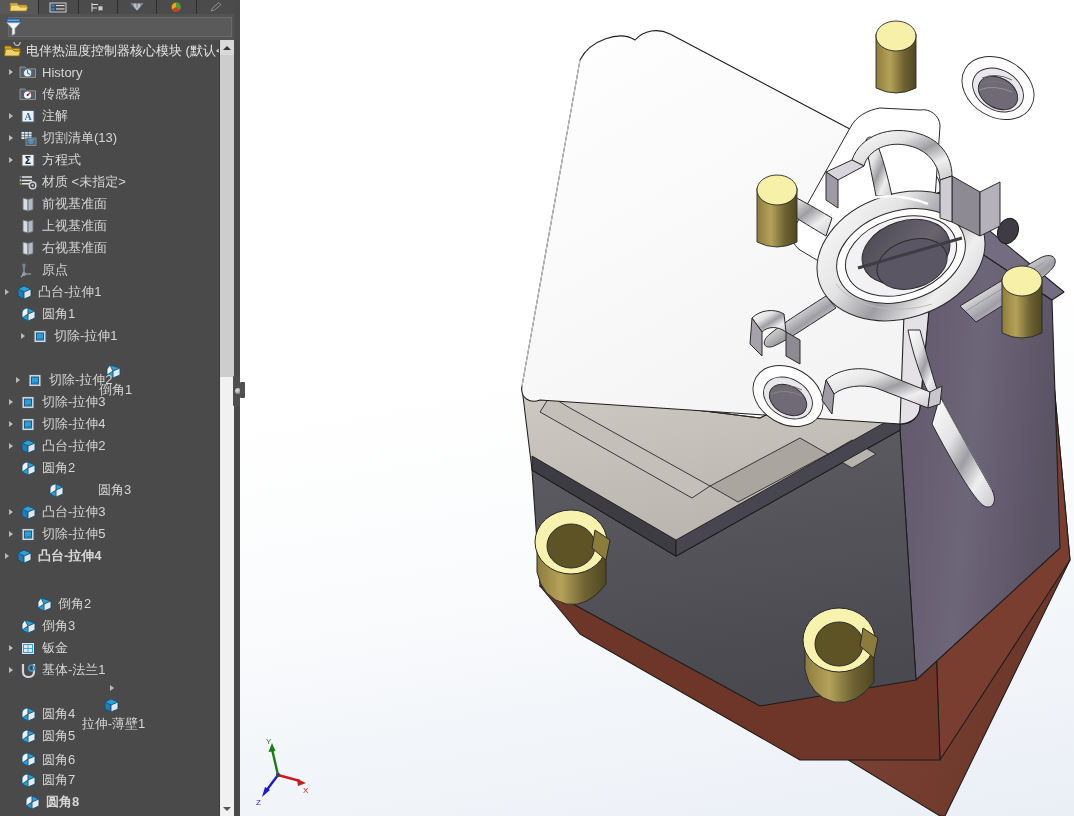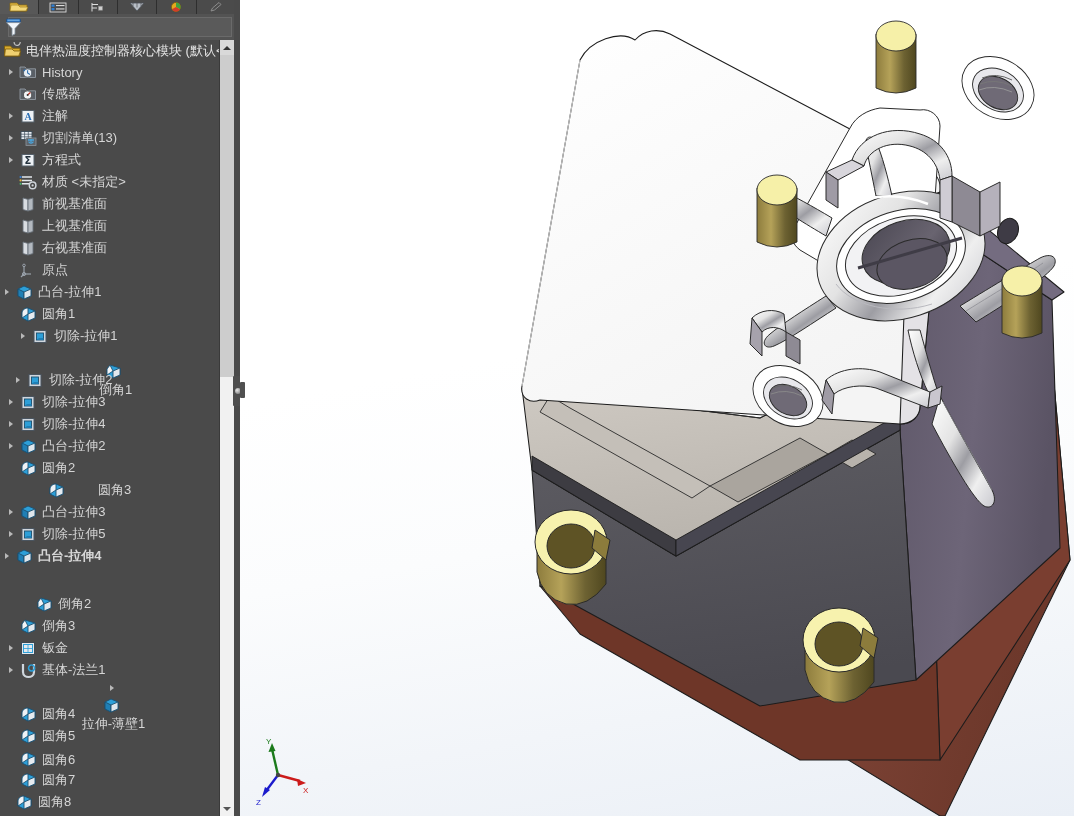--- a/index.html
+++ b/index.html
@@ -555,21 +555,21 @@
             <span class="arrow"></span>
             <span class="ico">
               <svg width="19" height="17" viewBox="0 0 19 17">
                 <path d="M3 7 C3 4, 6 2, 9 2 L16 5 L16 12 L9 15 L3 12 Z" fill="#2d9fd8" stroke="#1d4f6e" stroke-width="0.9"></path>
                 <path d="M3 7 C3 4, 6 2, 9 2 L9 8 L3 12 Z" fill="#eef2f6" stroke="#1d4f6e" stroke-width="0.9"></path>
                 <path d="M9 8 L16 5 L16 12 L9 15 Z" fill="#e6ebf0" stroke="#1d4f6e" stroke-width="0.9"></path>
               </svg>
             </span>
             <span class="lbl">圆角7</span>
           </div>
-          <div class="treerow" style="padding-left: 0;">
+          <div class="treerow" style="padding-left: 8px; font-weight: bold;">
             <span class="arrow"></span>
             <span class="ico">
               <svg width="19" height="17" viewBox="0 0 19 17">
                 <path d="M3 7 C3 4, 6 2, 9 2 L16 5 L16 12 L9 15 L3 12 Z" fill="#2d9fd8" stroke="#1d4f6e" stroke-width="0.9"></path>
                 <path d="M3 7 C3 4, 6 2, 9 2 L9 8 L3 12 Z" fill="#eef2f6" stroke="#1d4f6e" stroke-width="0.9"></path>
                 <path d="M9 8 L16 5 L16 12 L9 15 Z" fill="#e6ebf0" stroke="#1d4f6e" stroke-width="0.9"></path>
               </svg>
             </span>
             <span class="lbl">圆角8</span>
           </div>

